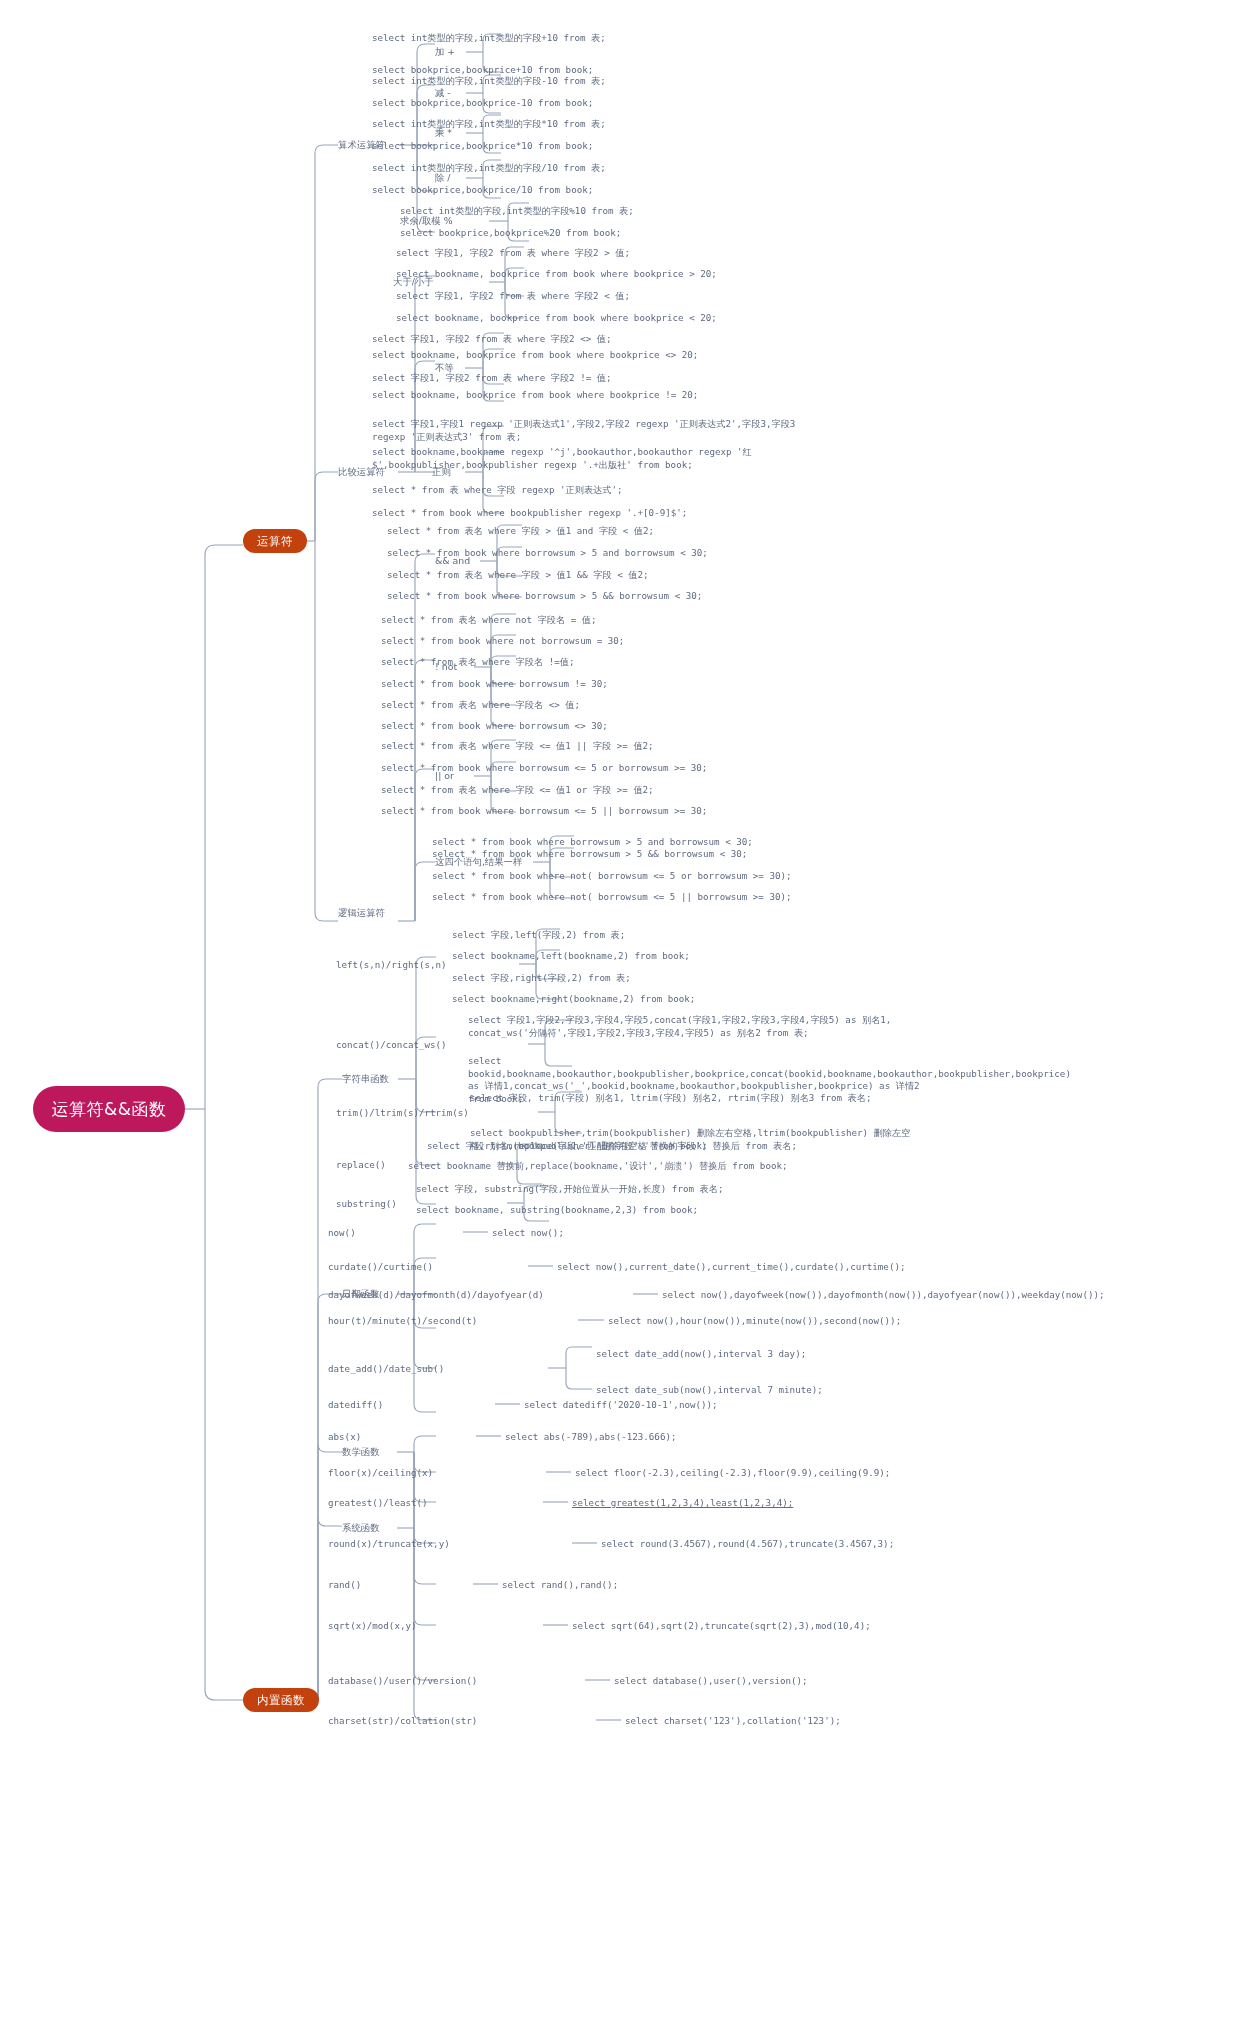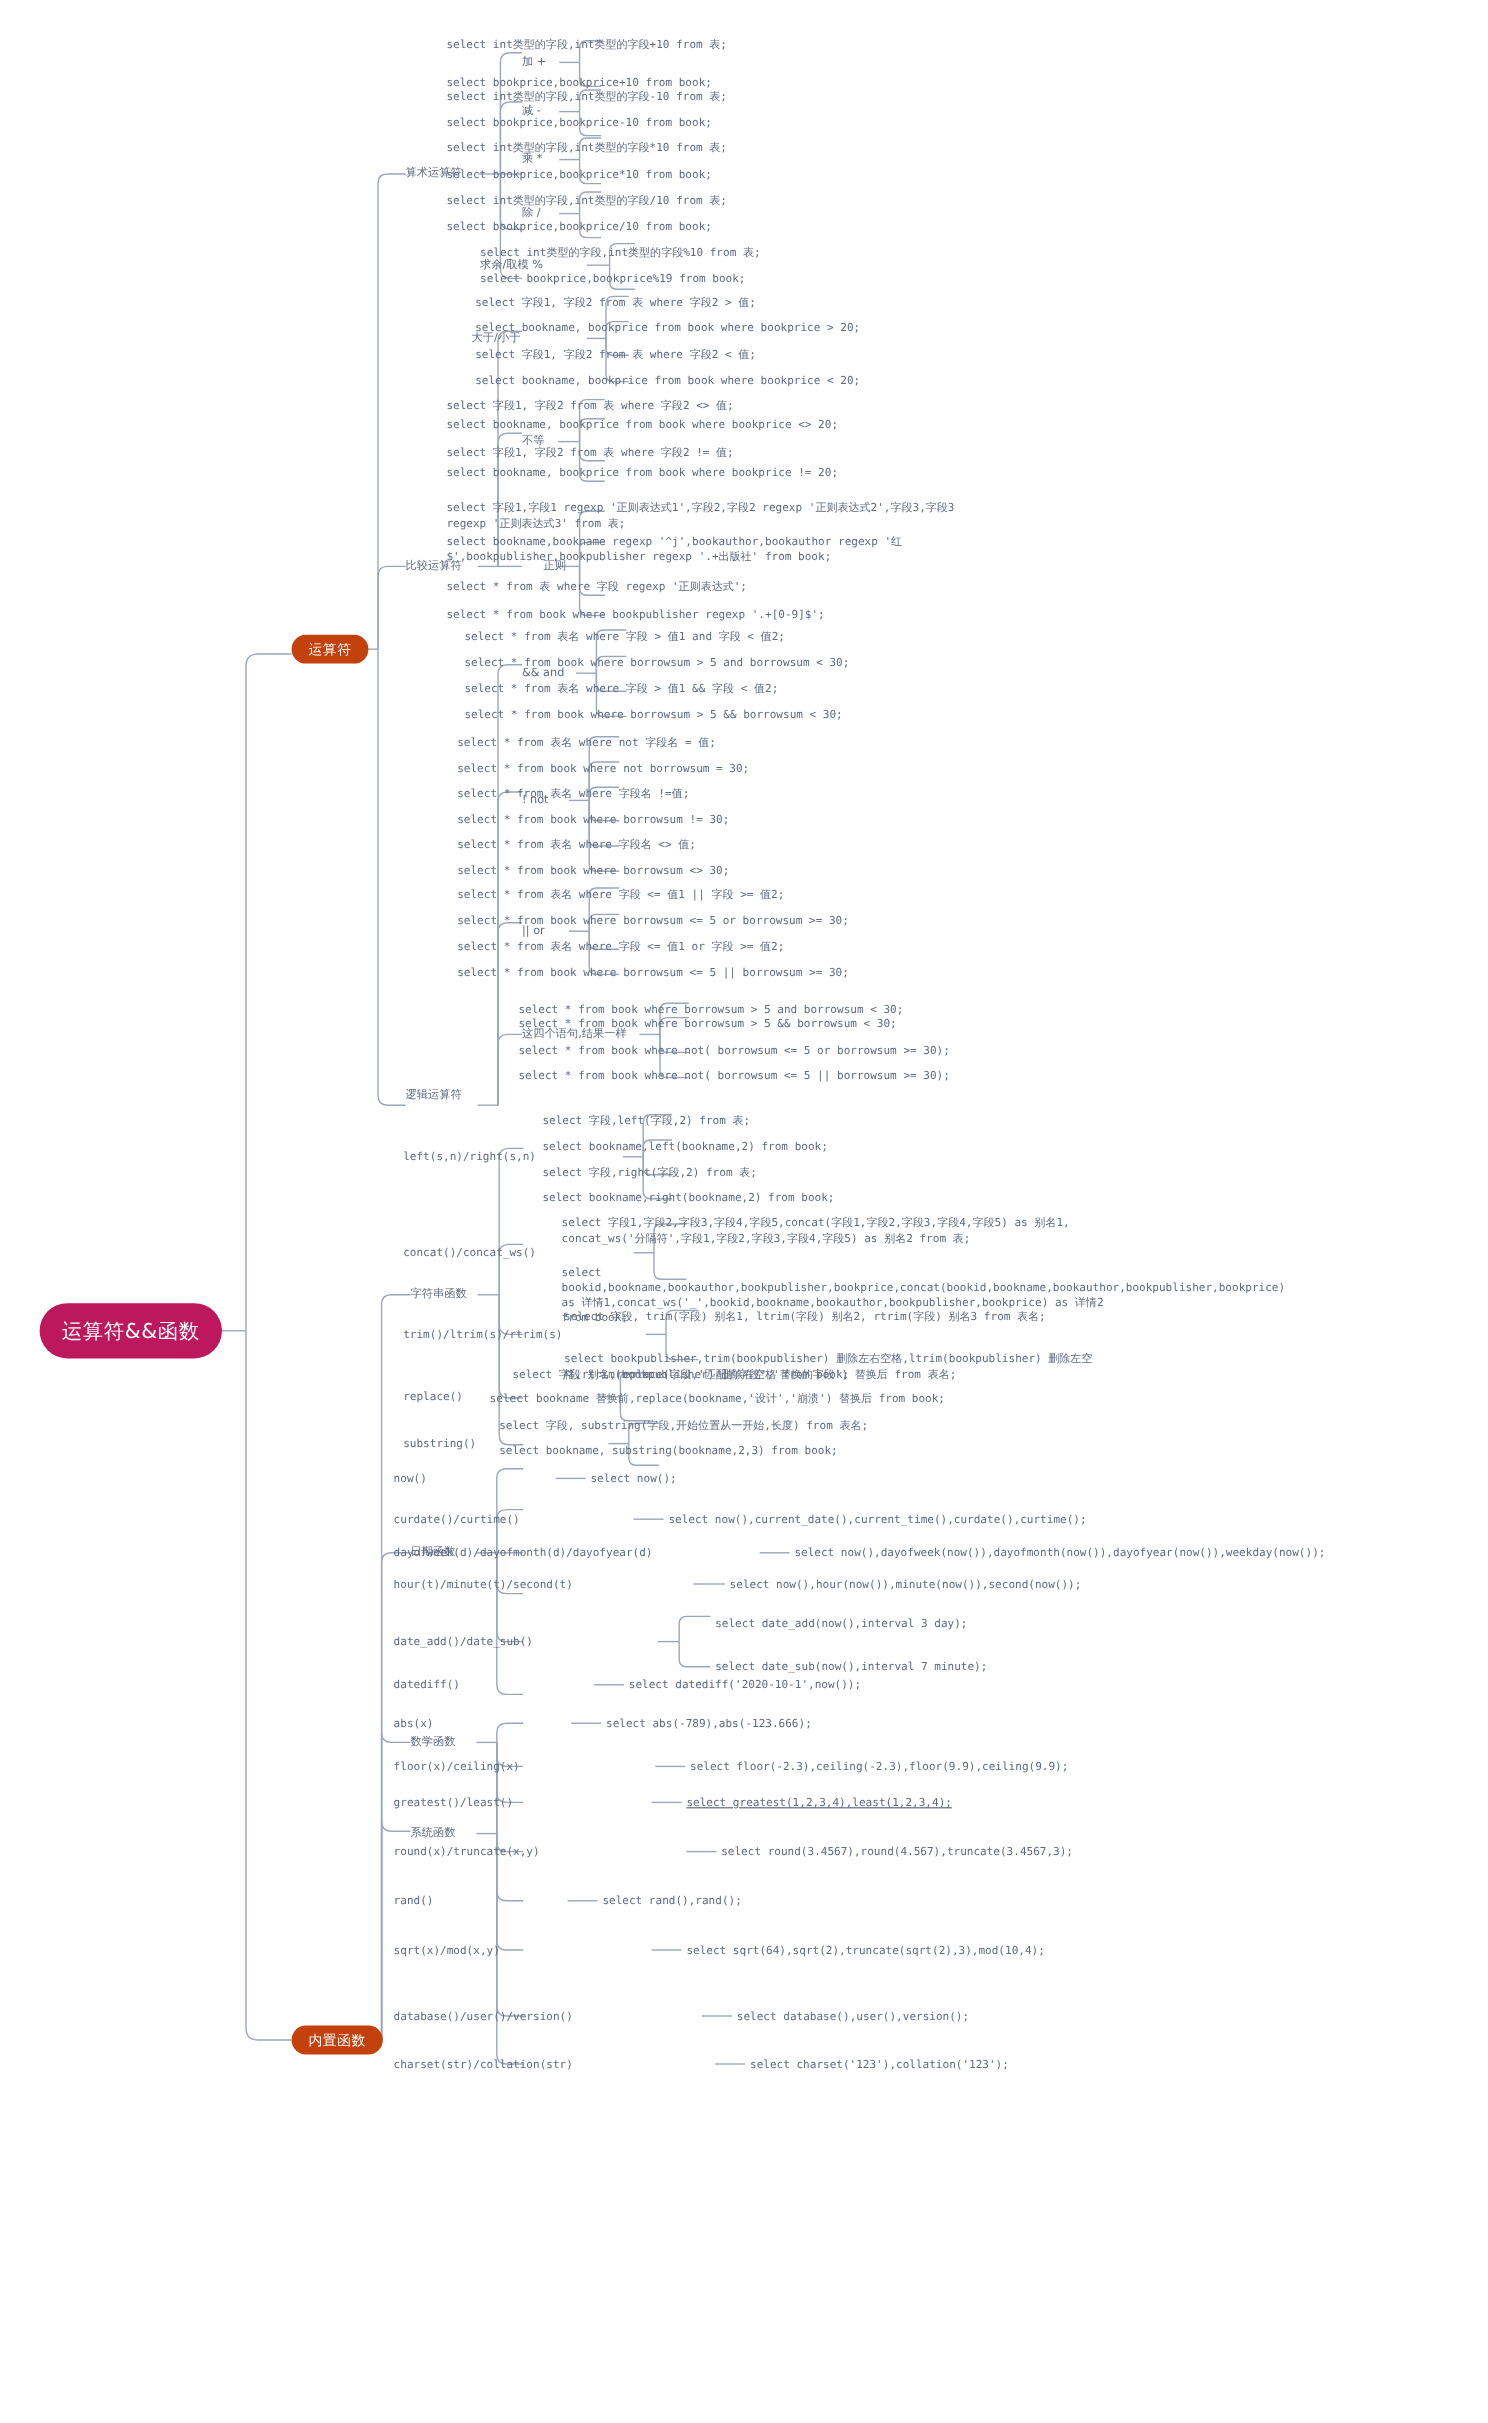--- a/index.html
+++ b/index.html
@@ -233,25 +233,25 @@
 
   <div class="t" style="left:372px;top:32px;">select int类型的字段,int类型的字段+10 from 表;</div>
   <div class="t" style="left:372px;top:64px;">select bookprice,bookprice+10 from book;</div>
   <div class="t" style="left:372px;top:75px;">select int类型的字段,int类型的字段-10 from 表;</div>
   <div class="t" style="left:372px;top:97px;">select bookprice,bookprice-10 from book;</div>
   <div class="t" style="left:372px;top:118px;">select int类型的字段,int类型的字段*10 from 表;</div>
   <div class="t" style="left:372px;top:140px;">select bookprice,bookprice*10 from book;</div>
   <div class="t" style="left:372px;top:162px;">select int类型的字段,int类型的字段/10 from 表;</div>
   <div class="t" style="left:372px;top:184px;">select bookprice,bookprice/10 from book;</div>
   <div class="t" style="left:400px;top:205px;">select int类型的字段,int类型的字段%10 from 表;</div>
-  <div class="t" style="left:400px;top:227px;">select bookprice,bookprice%19 from book;</div>
+  <div class="t" style="left:400px;top:227px;">select bookprice,bookprice%20 from book;</div>
 
   <div class="t cn" style="left:393px;top:276px;">大于/小于</div>
   <div class="t cn" style="left:435px;top:362px;">不等</div>
-  <div class="t cn" style="left:453px;top:466px;">正则</div>
+  <div class="t cn" style="left:432px;top:466px;">正则</div>
 
   <div class="t" style="left:396px;top:247px;">select 字段1, 字段2 from 表 where 字段2 &gt; 值;</div>
   <div class="t" style="left:396px;top:268px;">select bookname, bookprice from book where bookprice &gt; 20;</div>
   <div class="t" style="left:396px;top:290px;">select 字段1, 字段2 from 表 where 字段2 &lt; 值;</div>
   <div class="t" style="left:396px;top:312px;">select bookname, bookprice from book where bookprice &lt; 20;</div>
 
   <div class="t" style="left:372px;top:333px;">select 字段1, 字段2 from 表 where 字段2 &lt;&gt; 值;</div>
   <div class="t" style="left:372px;top:349px;">select bookname, bookprice from book where bookprice &lt;&gt; 20;</div>
   <div class="t" style="left:372px;top:372px;">select 字段1, 字段2 from 表 where 字段2 != 值;</div>
   <div class="t" style="left:372px;top:389px;">select bookname, bookprice from book where bookprice != 20;</div>

